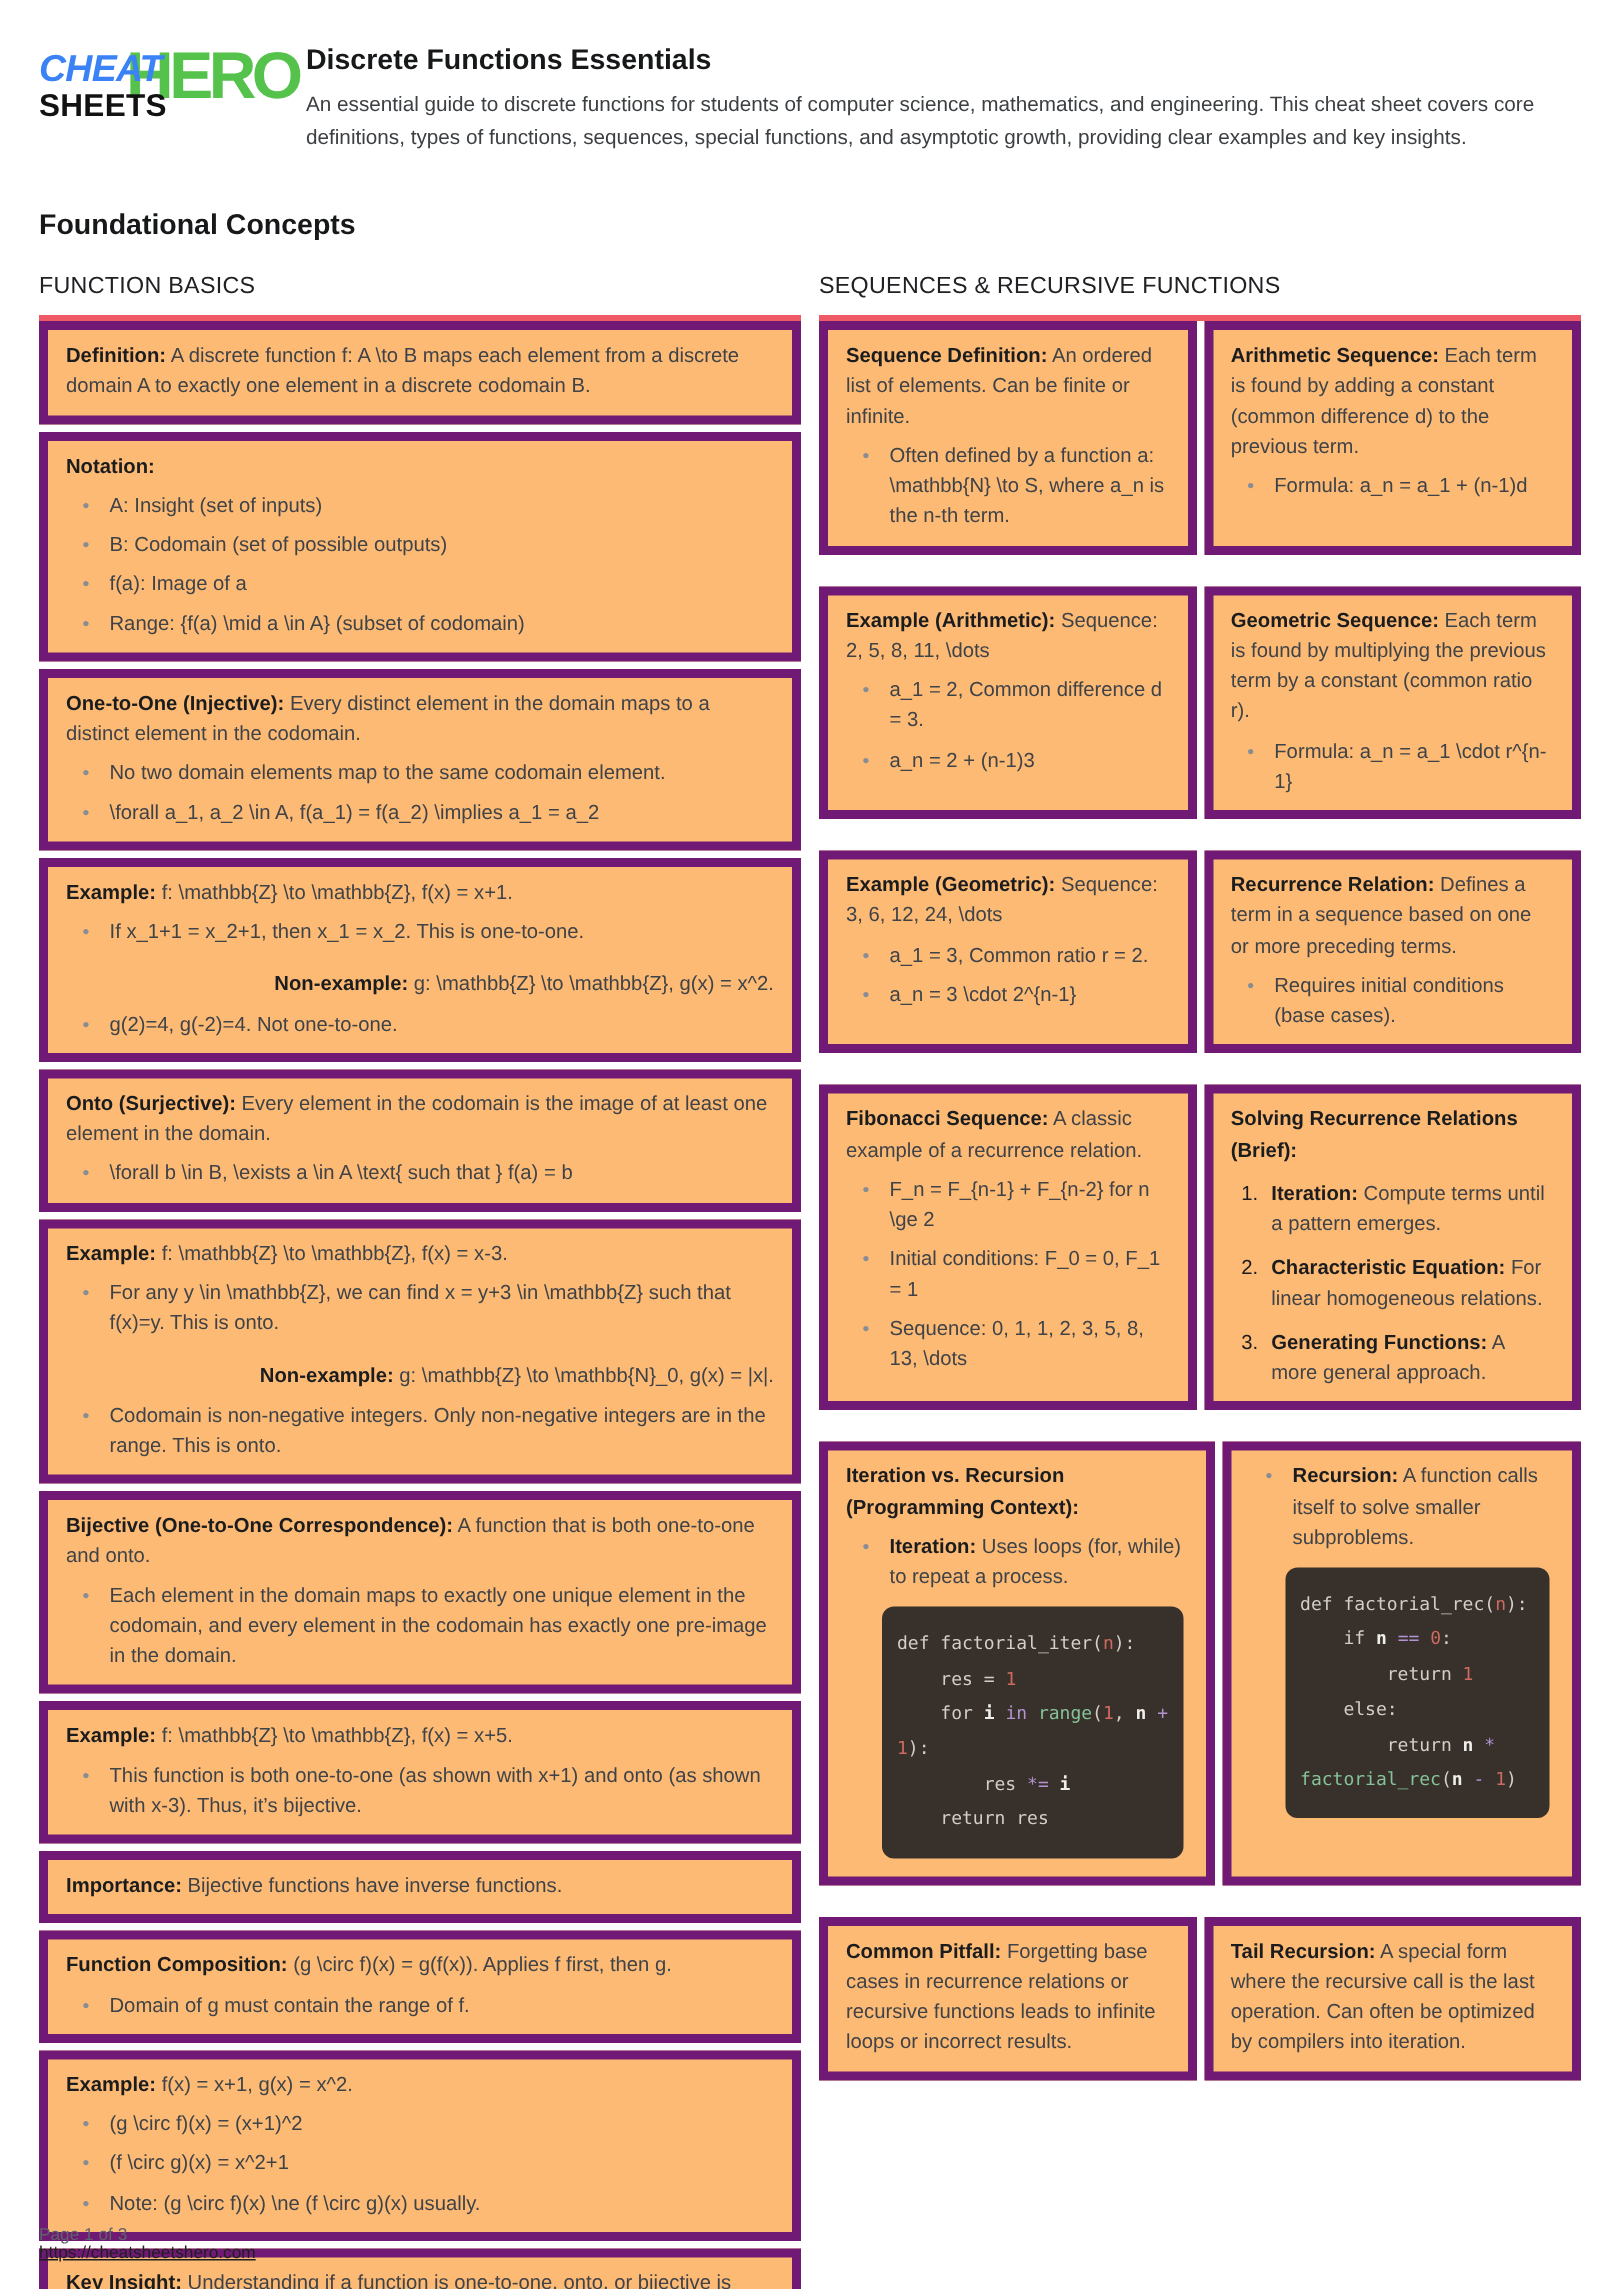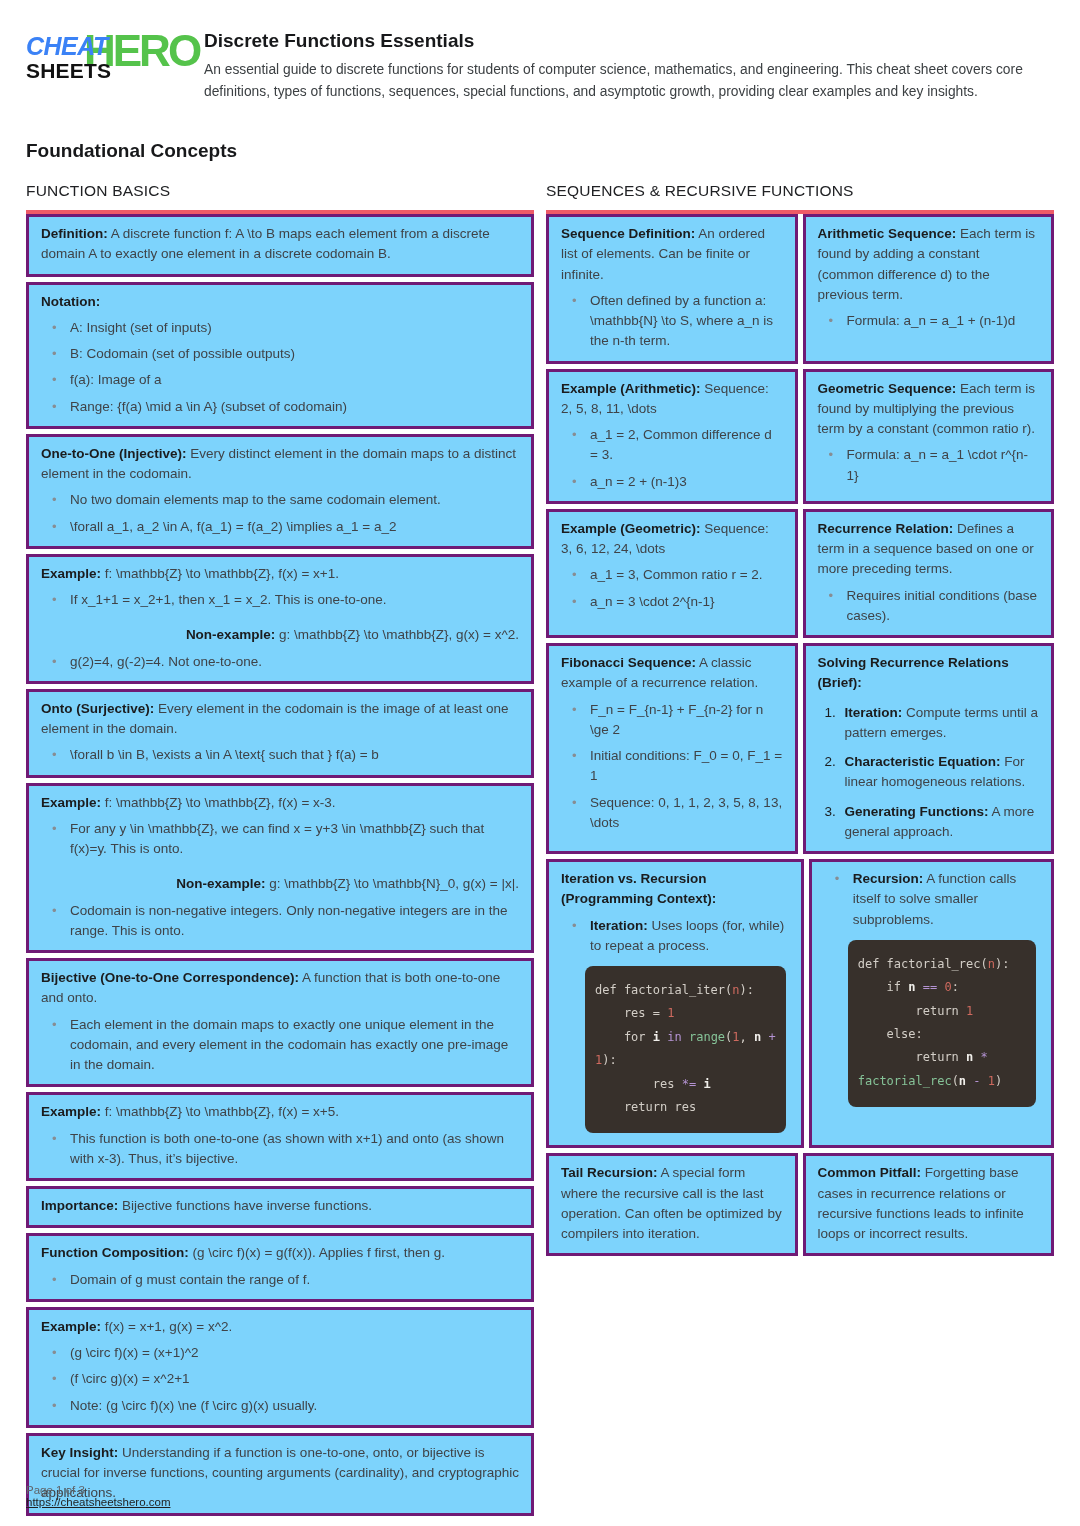--- a/index.html
+++ b/index.html
@@ -22,24 +22,24 @@
   .head-text{padding-top:2px;}
   .doc-title{font-size:19px;font-weight:700;color:#17181a;margin:0 0 7px;}
   .doc-desc{font-size:13.8px;line-height:1.56;color:#3c4043;max-width:872px;margin:0;}
   
   .section-title{font-size:19px;font-weight:700;color:#17181a;margin:38px 0 20px;}
   .columns{display:flex;gap:12px;align-items:flex-start;}
   .col{flex:1;min-width:0;}
   .col-heading{font-size:15.5px;font-weight:400;color:#202124;letter-spacing:0.2px;margin:0 0 10px;}
   .accent-bar{height:4px;background:#ee5b67;}
   .cards{display:flex;flex-direction:column;gap:5px;}
-  .rows{display:flex;flex-direction:column;gap:5px;}
+  .rows{display:flex;flex-direction:column;gap:21px;}
   .row{display:grid;grid-template-columns:1fr 1fr;gap:5px;align-items:stretch;}
   
-  .card{background:#7dd3fc;border:3px solid #701a75;padding:7px 12px 9px;
+  .card{background:#fdba74;border:6px solid #701a75;padding:7px 12px 9px;
     font-size:13.5px;line-height:1.5;color:#3f4348;}
   .b{font-weight:700;color:#1b1c1e;}
   .para{margin:0;}
   .para2{margin:15px 0 0;text-align:right;}
   ul.bul{list-style:none;margin:5px 0 0;padding:0;}
   ul.bul li{position:relative;padding-left:29px;margin-top:6px;}
   ul.bul li::before{content:"\2022";position:absolute;left:11px;top:0;color:#878d93;font-size:13px;}
   ol.numl{list-style:none;margin:9px 0 0;padding:0;}
   ol.numl li{position:relative;padding-left:27px;margin-top:9px;}
   .num{position:absolute;left:7px;color:#1b1c1e;}
@@ -258,24 +258,24 @@
           <div class="card">
             <ul class="bul" style="margin-top:0;">
               <li style="margin-top:0;"><span class="b">Recursion:</span><span> A function calls itself to solve smaller subproblems.</span></li>
             </ul>
             <div class="code"><div class="code-line"><span class="tk-d">def factorial_rec(</span><span class="tk-r">n</span><span class="tk-d">):</span></div><div class="code-line"><span class="tk-d">    if </span><span class="tk-w">n</span><span class="tk-d"> </span><span class="tk-p">==</span><span class="tk-d"> </span><span class="tk-r">0</span><span class="tk-d">:</span></div><div class="code-line"><span class="tk-d">        return </span><span class="tk-r">1</span></div><div class="code-line"><span class="tk-d">    else:</span></div><div class="code-line"><span class="tk-d">        return </span><span class="tk-w">n</span><span class="tk-d"> </span><span class="tk-p">*</span></div><div class="code-line"><span class="tk-g">factorial_rec</span><span class="tk-d">(</span><span class="tk-w">n</span><span class="tk-d"> </span><span class="tk-p">-</span><span class="tk-d"> </span><span class="tk-r">1</span><span class="tk-d">)</span></div></div>
           </div>
         </div>
 
         <div class="row">
           <div class="card">
+            <p class="para"><span class="b">Common Pitfall:</span><span> Forgetting base cases in recurrence relations or recursive functions leads to infinite loops or incorrect results.</span></p>
+          </div>
+          <div class="card">
             <p class="para"><span class="b">Tail Recursion:</span><span> A special form where the recursive call is the last operation. Can often be optimized by compilers into iteration.</span></p>
-          </div>
-          <div class="card">
-            <p class="para"><span class="b">Common Pitfall:</span><span> Forgetting base cases in recurrence relations or recursive functions leads to infinite loops or incorrect results.</span></p>
           </div>
         </div>
 
       </div>
     </div>
 
   </div>
 </div>
 
 <div class="footer">

